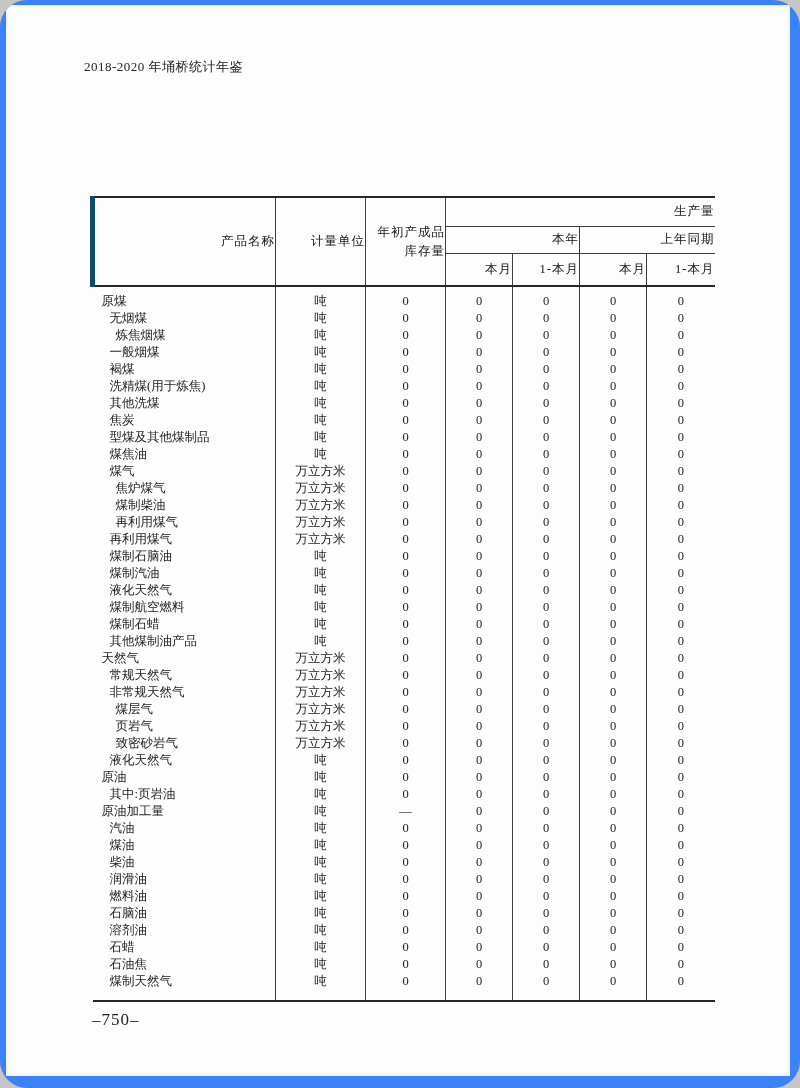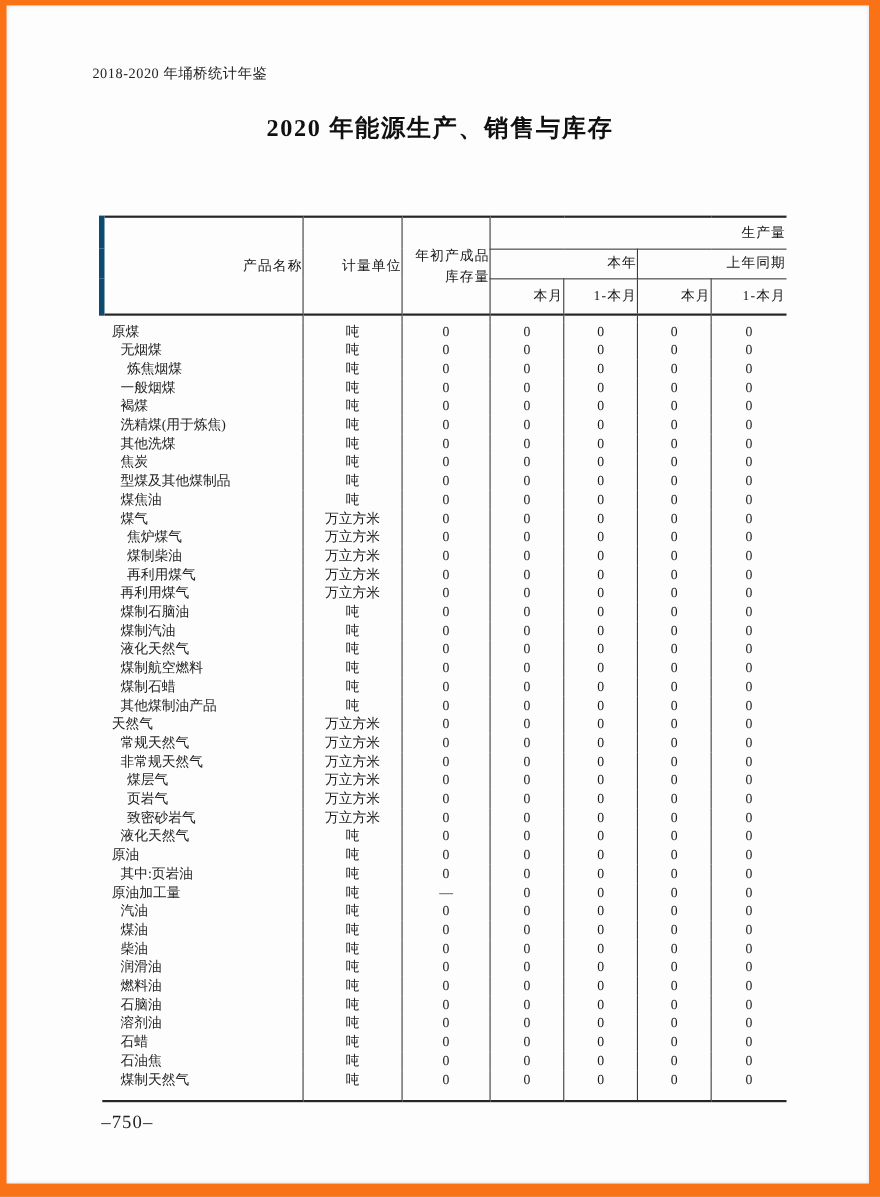--- a/index.html
+++ b/index.html
@@ -1,21 +1,21 @@
 <!DOCTYPE html>
 <html><head>
 <meta charset="utf-8">
 <style>
   html,body{margin:0;padding:0;}
   body{
     width:800px;height:1088px;
     font-family:"Liberation Serif","DejaVu Serif",serif;
     background:#c6c6c6;
   }
-  .page{position:relative;width:800px;height:1088px;background:#f97316;overflow:hidden;}
+  .page{position:relative;width:800px;height:1088px;background:#3b82f6;overflow:hidden;border-radius:27px;}
   .sheet{
     position:absolute;left:6px;top:5px;right:10px;bottom:12px;
     background:#fdfdfd;
     box-shadow:inset 0 0 4px rgba(0,0,0,0.12);
   }
   .yearbook-label{
     position:absolute;left:84px;top:58px;
     font-size:13px;color:#222;letter-spacing:0.5px;
   }
   .doc-title{
@@ -53,21 +53,20 @@
   }
 </style>
 </head>
 <body>
 
 <div class="page">
   <div class="sheet"></div>
 
   <div class="yearbook-label">2018-2020 年埇桥统计年鉴</div>
 
-  <div class="doc-title">2020 年能源生产、销售与库存</div>
 
   <div class="table-wrap">
     <table>
       <colgroup>
         <col style="width:183px">
           <col style="width:90px">
           <col style="width:80px">
         <col style="width:67px">
           <col style="width:67px">
           <col style="width:67px">

